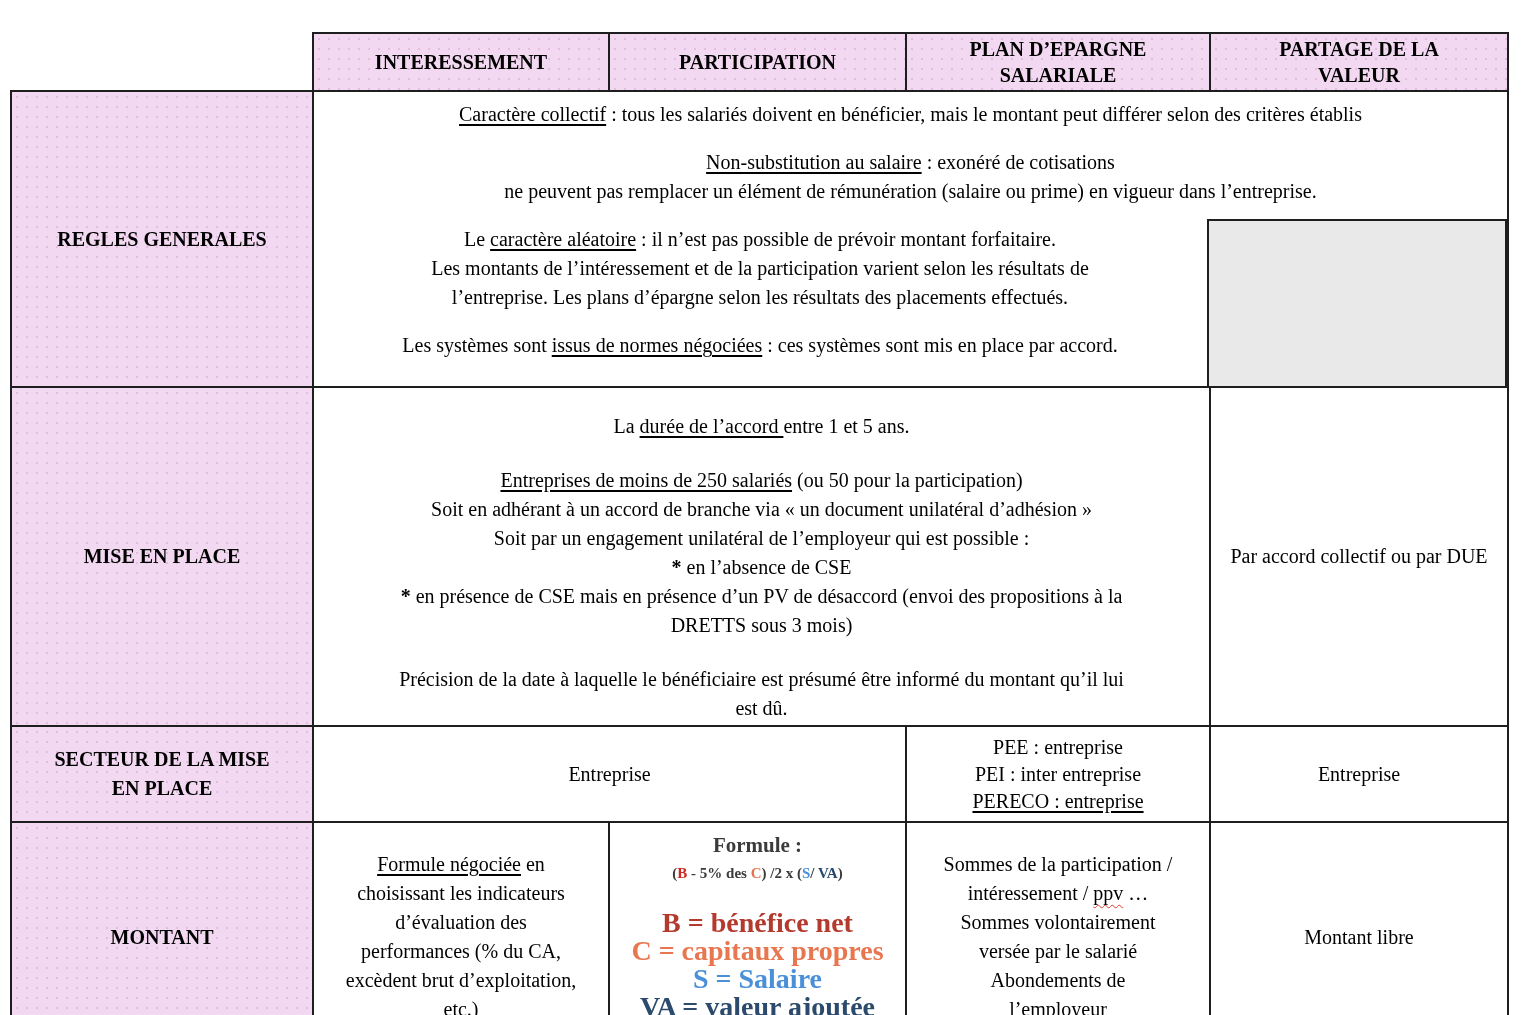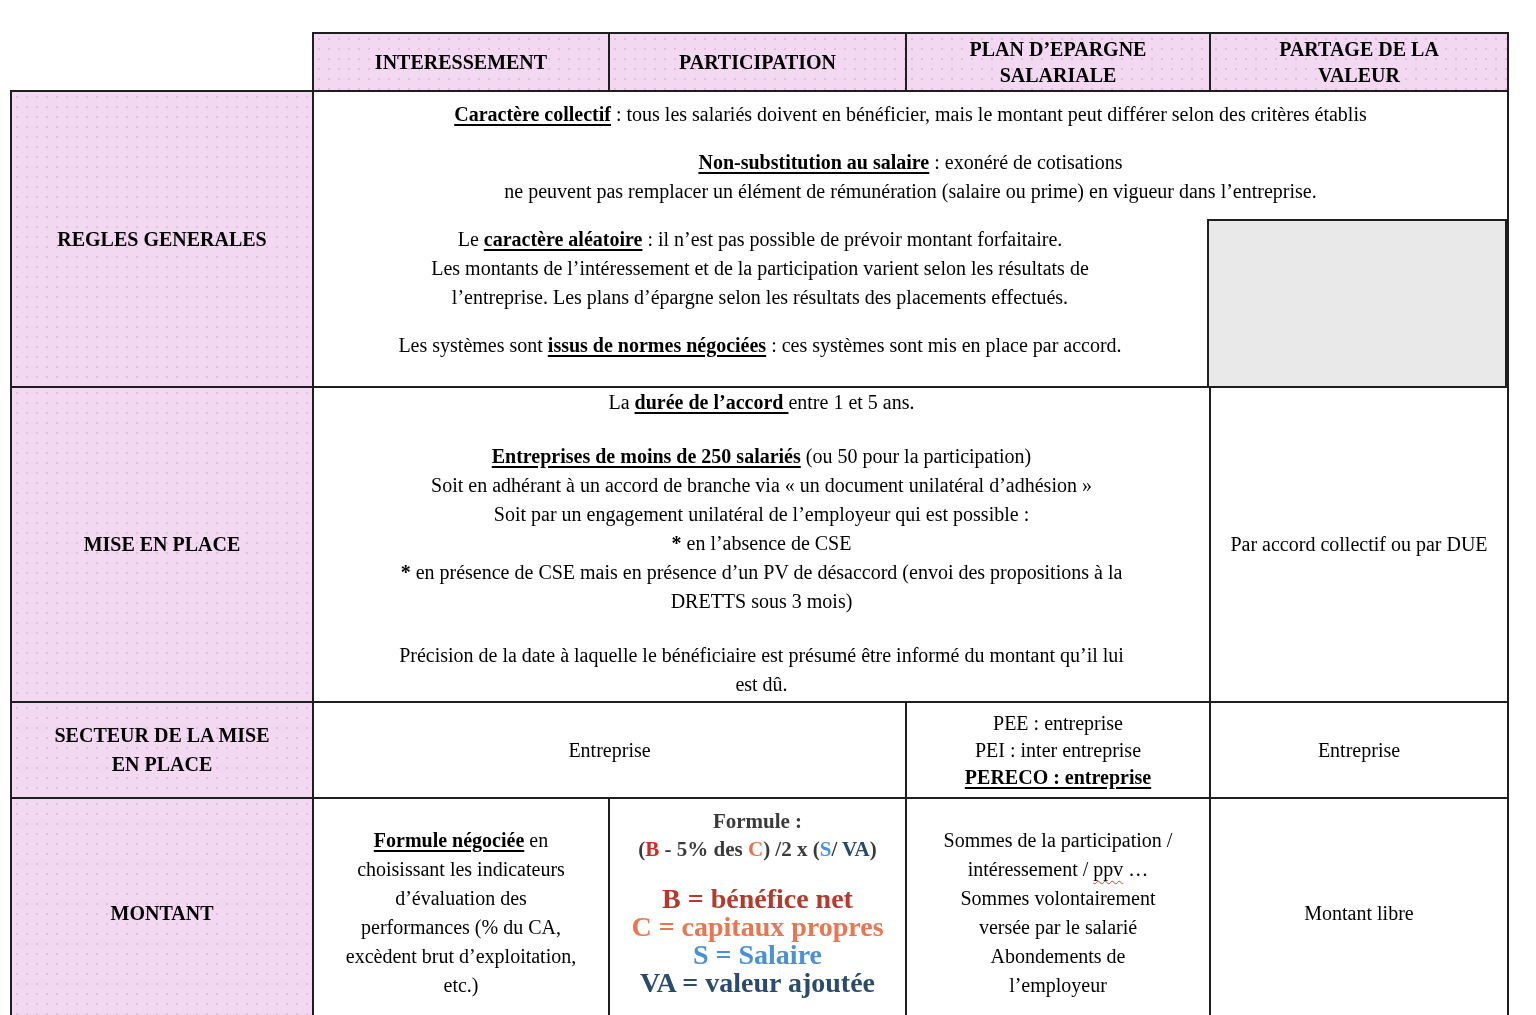--- a/index.html
+++ b/index.html
@@ -15,33 +15,33 @@
   .pink{
     background-color:#f2d8f0;
     background-image:radial-gradient(rgba(201,148,201,0.38) 1.1px, transparent 1.3px);
     background-size:10px 10px;
   }
   .hdr{font-weight:bold;line-height:26px;}
   .rowlabel{font-weight:bold;}
   .lblnarrow{max-width:230px;margin:16px auto;}
   .hdr-narrow{max-width:195px;margin:0 auto;}
   .vtop{vertical-align:top;}
-  .u{text-decoration:underline;text-decoration-thickness:1.5px;text-underline-offset:3px;font-weight:bold;}
+  .u{text-decoration:underline;text-decoration-thickness:1.5px;text-underline-offset:3px;}
   .gap{height:19px;}
   .gap2{height:25px;}
   .narrow3{width:810px;margin-left:33px;}
   .regles-cell{padding-top:8px;}
-  .mise-cell{padding-top:0;}
+  .mise-cell{padding-top:24px;}
   .secteur-lines{line-height:27px;}
   .graybox{
     position:absolute;left:1197px;top:187px;width:300px;height:169px;
     background:#e9e9e9;border:2px solid #1e1e1e;box-sizing:border-box;
   }
   .formula-title{font-weight:bold;font-size:21px;line-height:28px;}
-  .formula-line{font-weight:bold;font-size:21px;line-height:28px;white-space:nowrap;}
+  .formula-line{font-weight:bold;font-size:15px;line-height:28px;white-space:nowrap;}
   .legend{font-weight:bold;font-size:28px;line-height:28px;}
   .legend-first{margin-top:22px;}
   .wavy{
     text-decoration-line:underline;text-decoration-style:wavy;
     text-decoration-thickness:1px;text-underline-offset:4px;
   }
   b{font-weight:bold;}
 </style>
 </head>
 <body>

